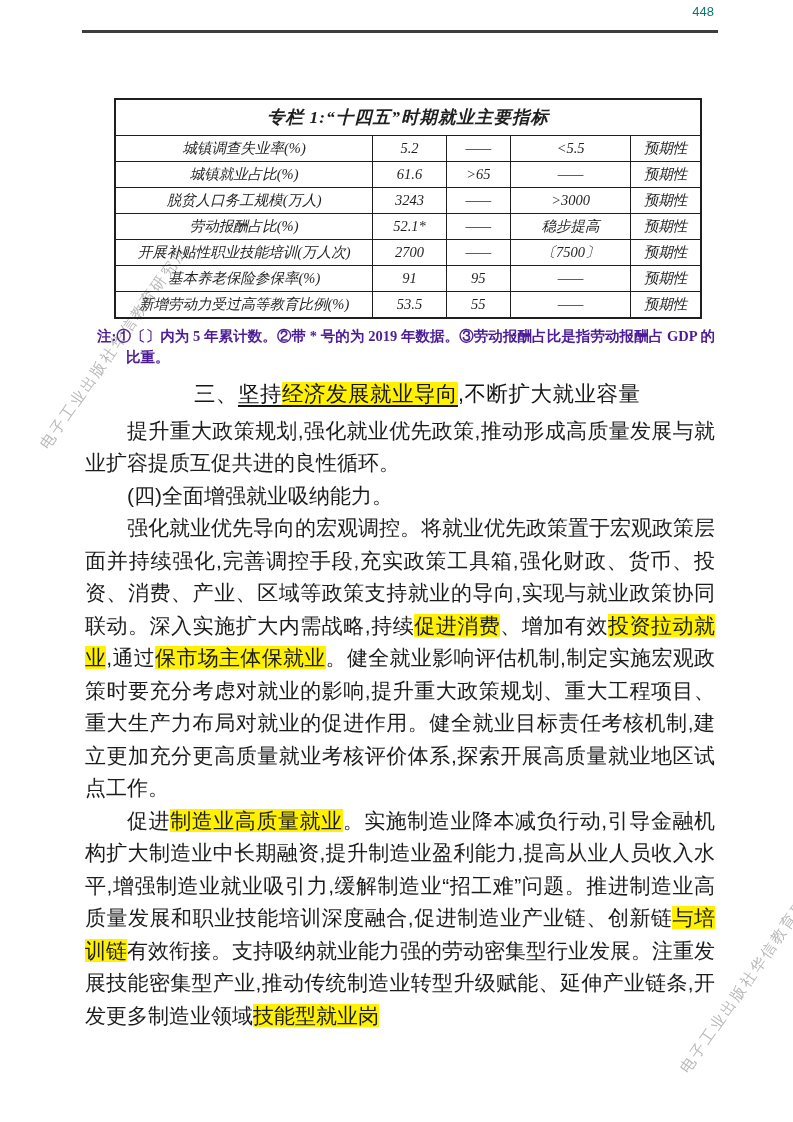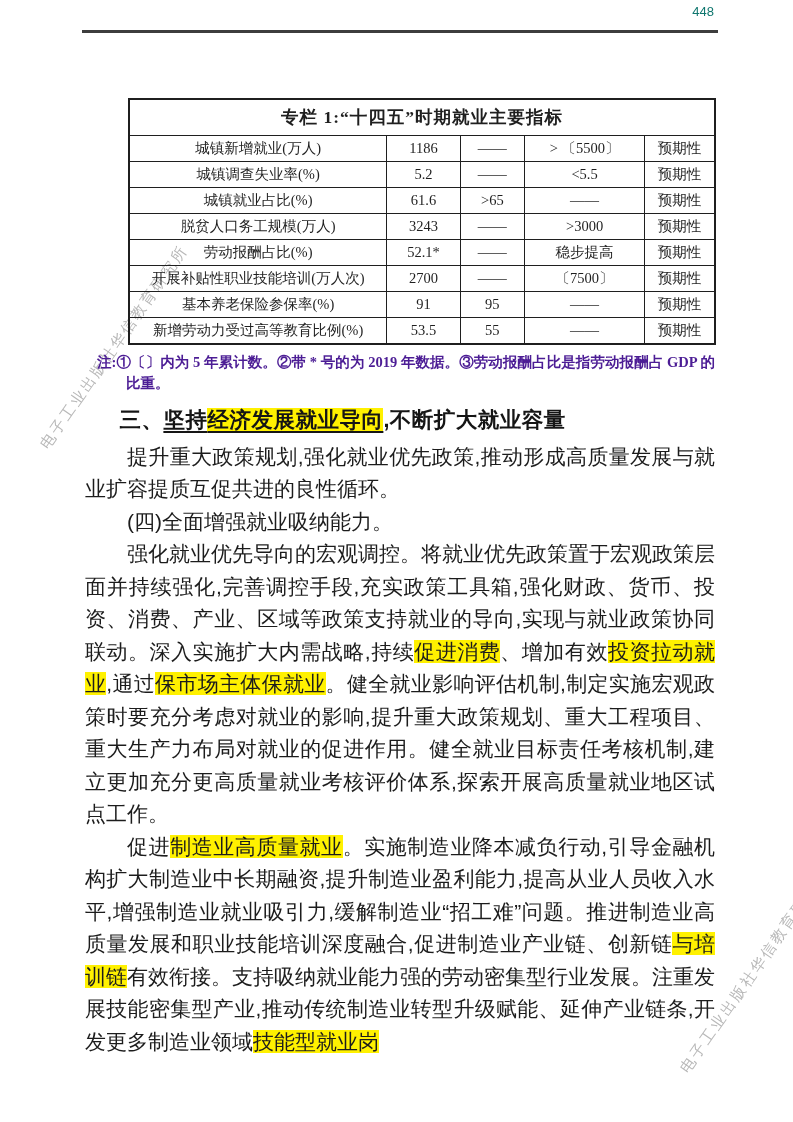--- a/index.html
+++ b/index.html
@@ -30,25 +30,26 @@
     position: absolute;
     top: 33px;
     left: 85px;
     width: 630px;
   }
   
   table.indicator-table {
     border-collapse: collapse;
     border: 2px solid #1f1f1f;
     width: 588px;
-    margin: 65px 0 0 43px;
+    margin: 65px 0 0 29px;
     font-family: "Liberation Serif", "DejaVu Serif", serif;
     font-size: 14.5px;
     color: #1f1f1f;
     table-layout: fixed;
+    font-style: italic;
   }
   table.indicator-table th, table.indicator-table td {
     border: 1.5px solid #1f1f1f;
     text-align: center;
     vertical-align: middle;
     padding: 3px 2px;
     height: 26px;
     overflow: hidden;
     white-space: nowrap;
   }
@@ -68,25 +69,26 @@
     color: #4c1d95;
     margin: 7px 0 0 12px;
     padding-left: 2em;
     text-indent: -2em;
     text-align: justify;
     word-break: break-all;
   }
   
   .section-heading {
     font-size: 21.5px;
-    font-weight: bold;
+    font-weight: normal;
     color: #151515;
     margin: 11px 0 7px 0;
     text-indent: 1.6em;
     letter-spacing: 0.5px;
+    text-align: center;
   }
   .body-text {
     font-size: 21px;
     line-height: 32.5px;
     text-align: justify;
     color: #1c1c1c;
   }
   .body-para { margin: 0; text-indent: 2em; word-break: break-all; }
   .hl { background: #fff100; }
   .ul {
@@ -128,27 +130,20 @@
         <col style="width:20.5%">
         <col style="width:12%">
     </colgroup>
     <thead>
       <tr>
         <th class="table-title-cell" colspan="5">专栏 1:“十四五”时期就业主要指标</th>
       </tr>
     </thead>
     <tbody>
         <tr>
-          <td>城镇新增就业(万人)</td>
-          <td>1186</td>
-          <td>——</td>
-          <td>&gt; 〔5500〕</td>
-          <td>预期性</td>
-        </tr>
-        <tr>
           <td>城镇调查失业率(%)</td>
           <td>5.2</td>
           <td>——</td>
           <td>&lt;5.5</td>
           <td>预期性</td>
         </tr>
         <tr>
           <td>城镇就业占比(%)</td>
           <td>61.6</td>
           <td>&gt;65</td>

